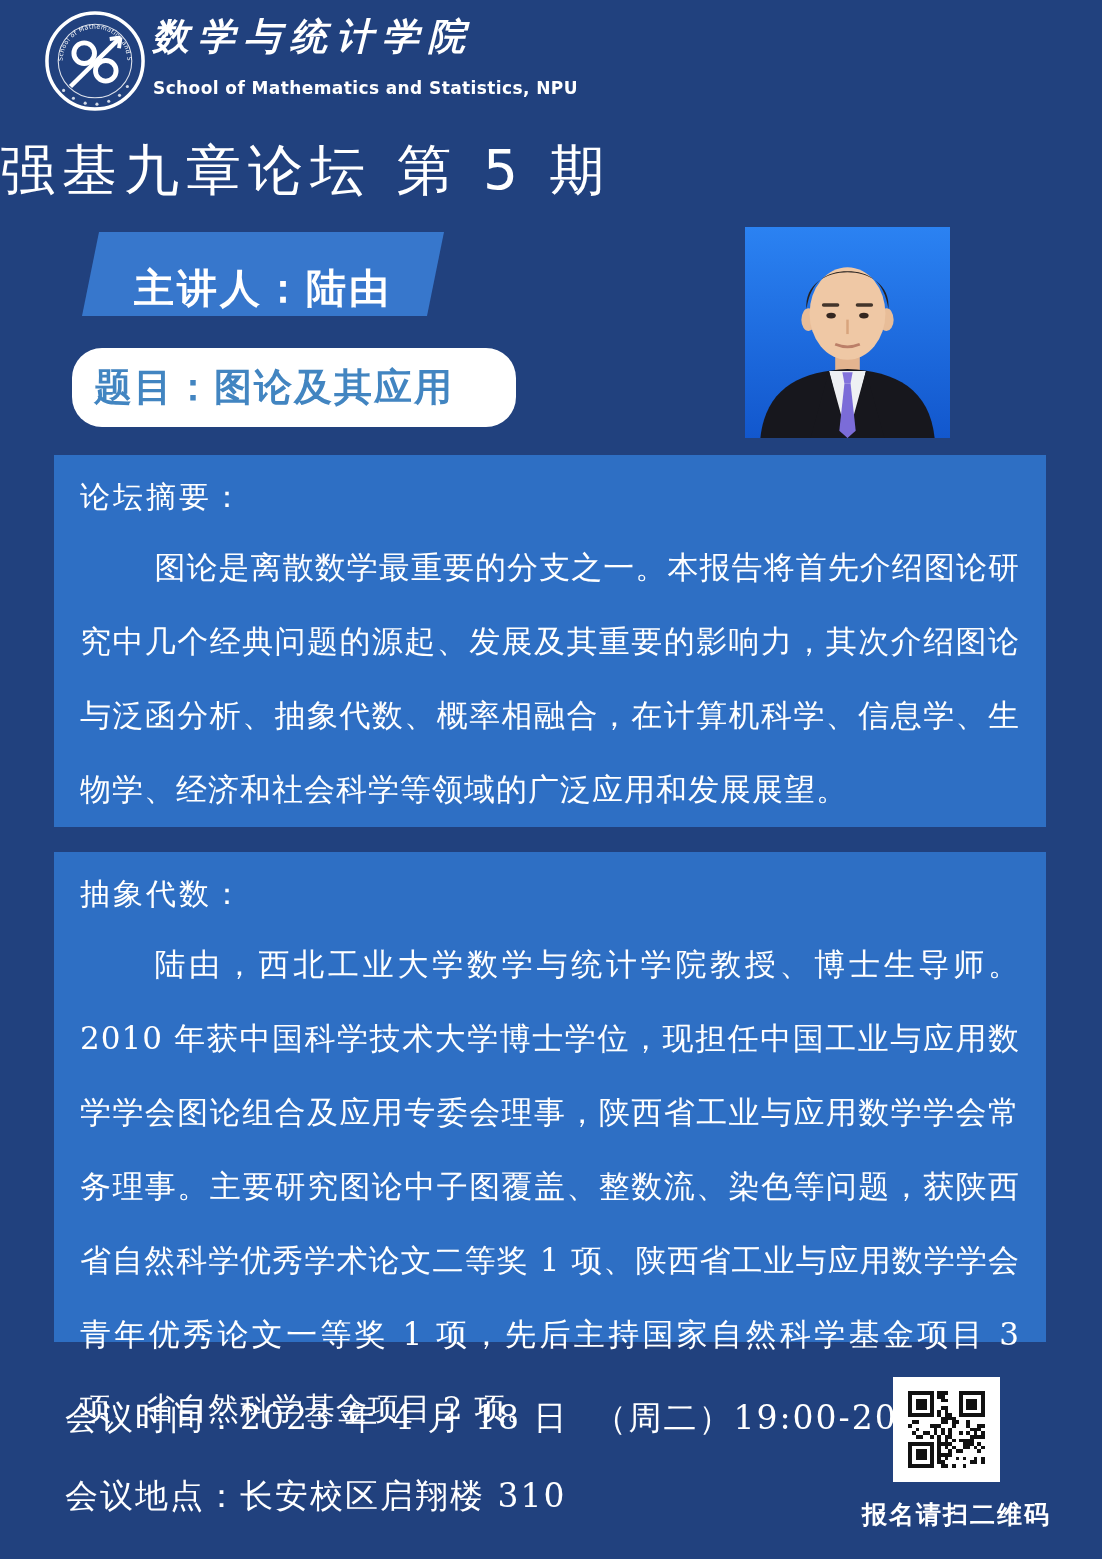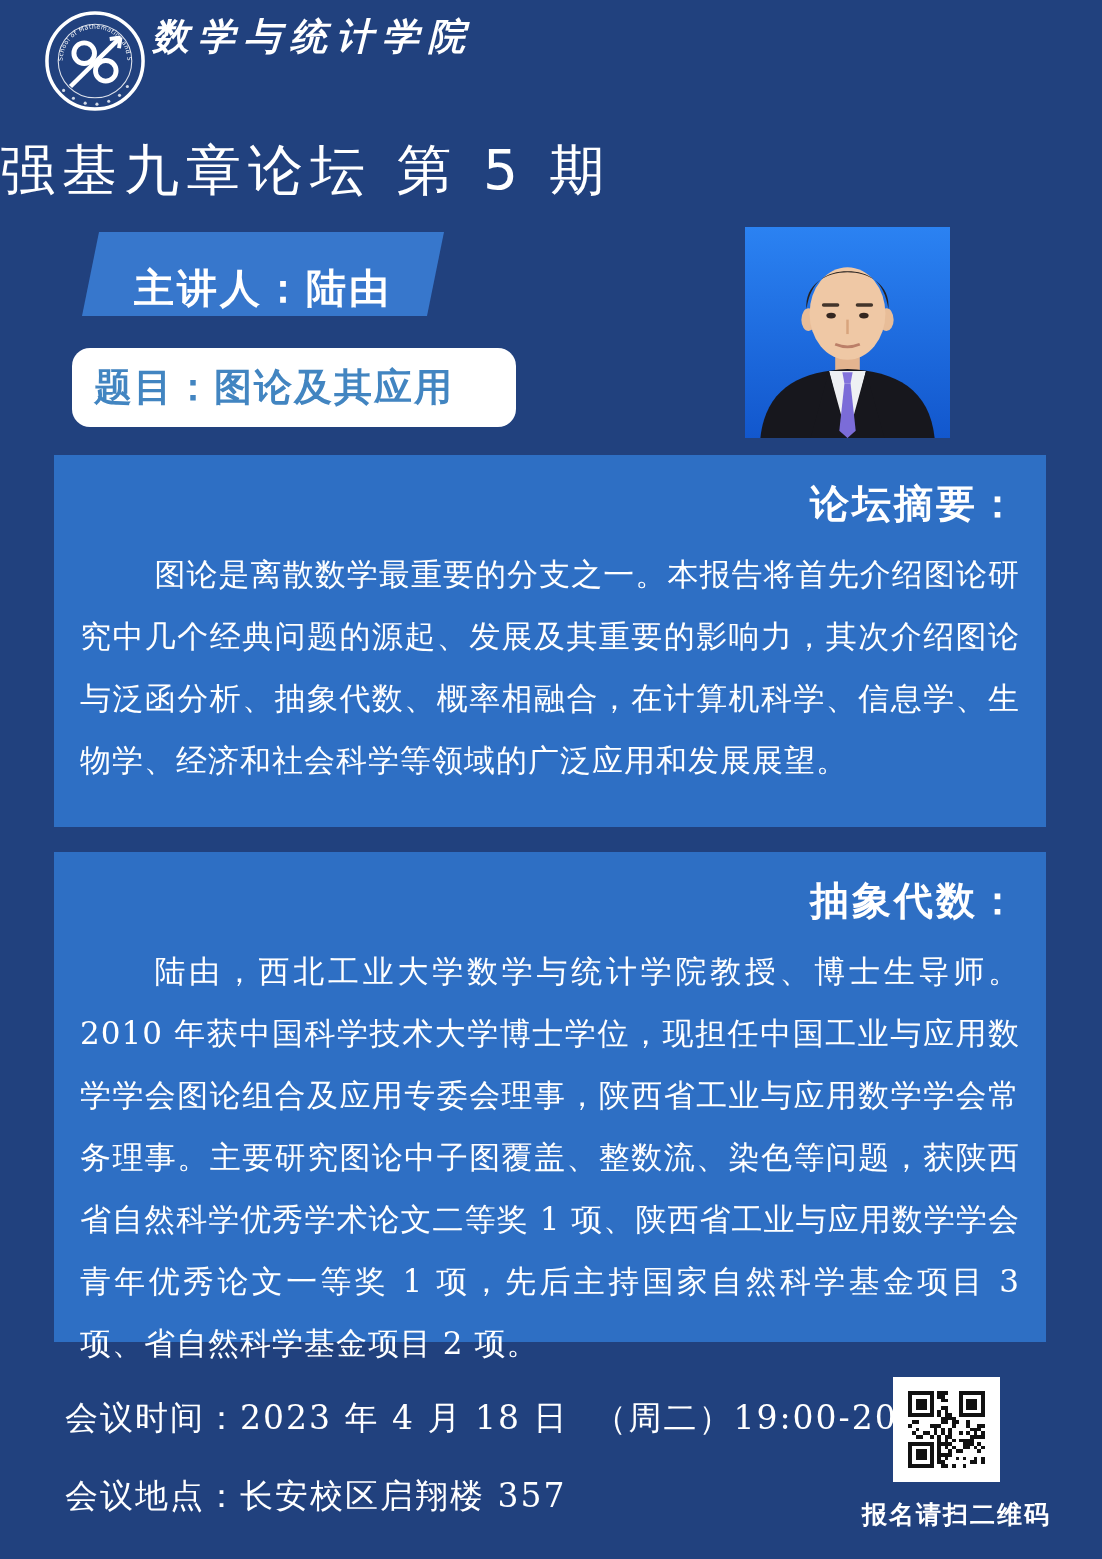--- a/index.html
+++ b/index.html
@@ -31,42 +31,42 @@
   .speaker-banner{
     left:82px;top:232px;width:362px;height:84px;
     background:var(--banner,#3777cc);
     clip-path:polygon(17px 0,362px 0,345px 84px,0 84px);
     display:flex;align-items:flex-end;justify-content:center;
   }
   .speaker-banner .txt{font-size:40px;font-weight:600;letter-spacing:3px;white-space:nowrap;}
 
   
   .topic-box{
-    left:72px;top:348px;width:444px;height:79px;background:#fff;border-radius:18px;
+    left:72px;top:348px;width:444px;height:79px;background:#fff;border-radius:30px;
     display:flex;align-items:center;
   }
   .topic-box .txt{
     margin-left:22px;font-size:38px;font-weight:600;letter-spacing:2px;
     color:var(--topicText,#4285c1);white-space:nowrap;
   }
 
   
   .photo{left:745px;top:227px;width:205px;height:211px;overflow:hidden;}
   .photo svg{display:block;width:100%;height:100%;}
 
   
   .panel{
     left:54px;width:992px;background:var(--panel,#2e6fc4);
     box-sizing:border-box;padding:22px 26px 0 26px;
   }
   .panel.abstract{top:455px;height:372px;}
   .panel.bio{top:852px;height:490px;}
-  .panel-heading{font-size:39px;font-weight:700;letter-spacing:3px;text-align:right;}
+  .panel-heading{font-size:30px;font-weight:400;letter-spacing:3px;}
   .panel-body{
-    margin-top:12px;font-size:31px;line-height:62px;letter-spacing:1px;
+    margin-top:12px;font-size:31px;line-height:74px;letter-spacing:1px;
     text-align:justify;text-indent:2.4em;
   }
 
   
   .meeting-time{left:65px;top:1396px;font-size:33px;letter-spacing:2px;white-space:pre-wrap;}
   .meeting-place{left:65px;top:1474px;font-size:33px;letter-spacing:2px;white-space:pre-wrap;}
   .qr{left:893px;top:1377px;width:107px;height:105px;background:#fff;}
   .qr svg{display:block;width:100%;height:100%;}
   .qr-caption{left:862px;top:1498px;width:175px;text-align:right;
     font-size:25px;font-weight:600;letter-spacing:2px;white-space:nowrap;}
@@ -97,20 +97,21 @@
           <circle cx="30" cy="90" r="1.6"></circle>
         <circle cx="42" cy="95" r="1.6"></circle>
           <circle cx="54" cy="96" r="1.6"></circle>
         <circle cx="66" cy="93" r="1.6"></circle>
           <circle cx="77" cy="87" r="1.6"></circle>
         <circle cx="85" cy="78" r="1.6"></circle>
       </g>
     </svg>
   </div>
   <div class="abs org-zh">数学与统计学院</div>
+  <div class="abs org-en">School of Mathematics and Statistics, NPU</div>
 
   <div class="abs main-title">强基九章论坛 第 5 期</div>
 
   <div class="abs speaker-banner">
     <span class="txt">主讲人：陆由</span>
   </div>
 
   <div class="abs topic-box">
     <span class="txt">题目：图论及其应用</span>
   </div>
@@ -148,21 +149,21 @@
     <div class="panel-heading">论坛摘要：</div>
     <div class="panel-body">图论是离散数学最重要的分支之一。本报告将首先介绍图论研究中几个经典问题的源起、发展及其重要的影响力，其次介绍图论与泛函分析、抽象代数、概率相融合，在计算机科学、信息学、生物学、经济和社会科学等领域的广泛应用和发展展望。</div>
   </div>
 
   <div class="abs panel bio">
     <div class="panel-heading">抽象代数：</div>
     <div class="panel-body">陆由，西北工业大学数学与统计学院教授、博士生导师。2010 年获中国科学技术大学博士学位，现担任中国工业与应用数学学会图论组合及应用专委会理事，陕西省工业与应用数学学会常务理事。主要研究图论中子图覆盖、整数流、染色等问题，获陕西省自然科学优秀学术论文二等奖 1 项、陕西省工业与应用数学学会青年优秀论文一等奖 1 项，先后主持国家自然科学基金项目 3 项、省自然科学基金项目 2 项。</div>
   </div>
 
   <div class="abs meeting-time">会议时间：2023 年 4 月 18 日  （周二）19:00-20:00</div>
-  <div class="abs meeting-place">会议地点：长安校区启翔楼 357</div>
+  <div class="abs meeting-place">会议地点：长安校区启翔楼 310</div>
 
   <div class="abs qr">
     <svg id="qr-svg" viewBox="0 0 29 29" shape-rendering="crispEdges">
         <rect x="0" y="0" width="29" height="29" fill="#fff"></rect>
         <rect x="12" y="4" width="1" height="1" fill="#111"></rect>
         <rect x="13" y="4" width="1" height="1" fill="#111"></rect>
         <rect x="14" y="4" width="1" height="1" fill="#111"></rect>
         <rect x="12" y="5" width="1" height="1" fill="#111"></rect>
         <rect x="13" y="5" width="1" height="1" fill="#111"></rect>
         <rect x="13" y="6" width="1" height="1" fill="#111"></rect>

